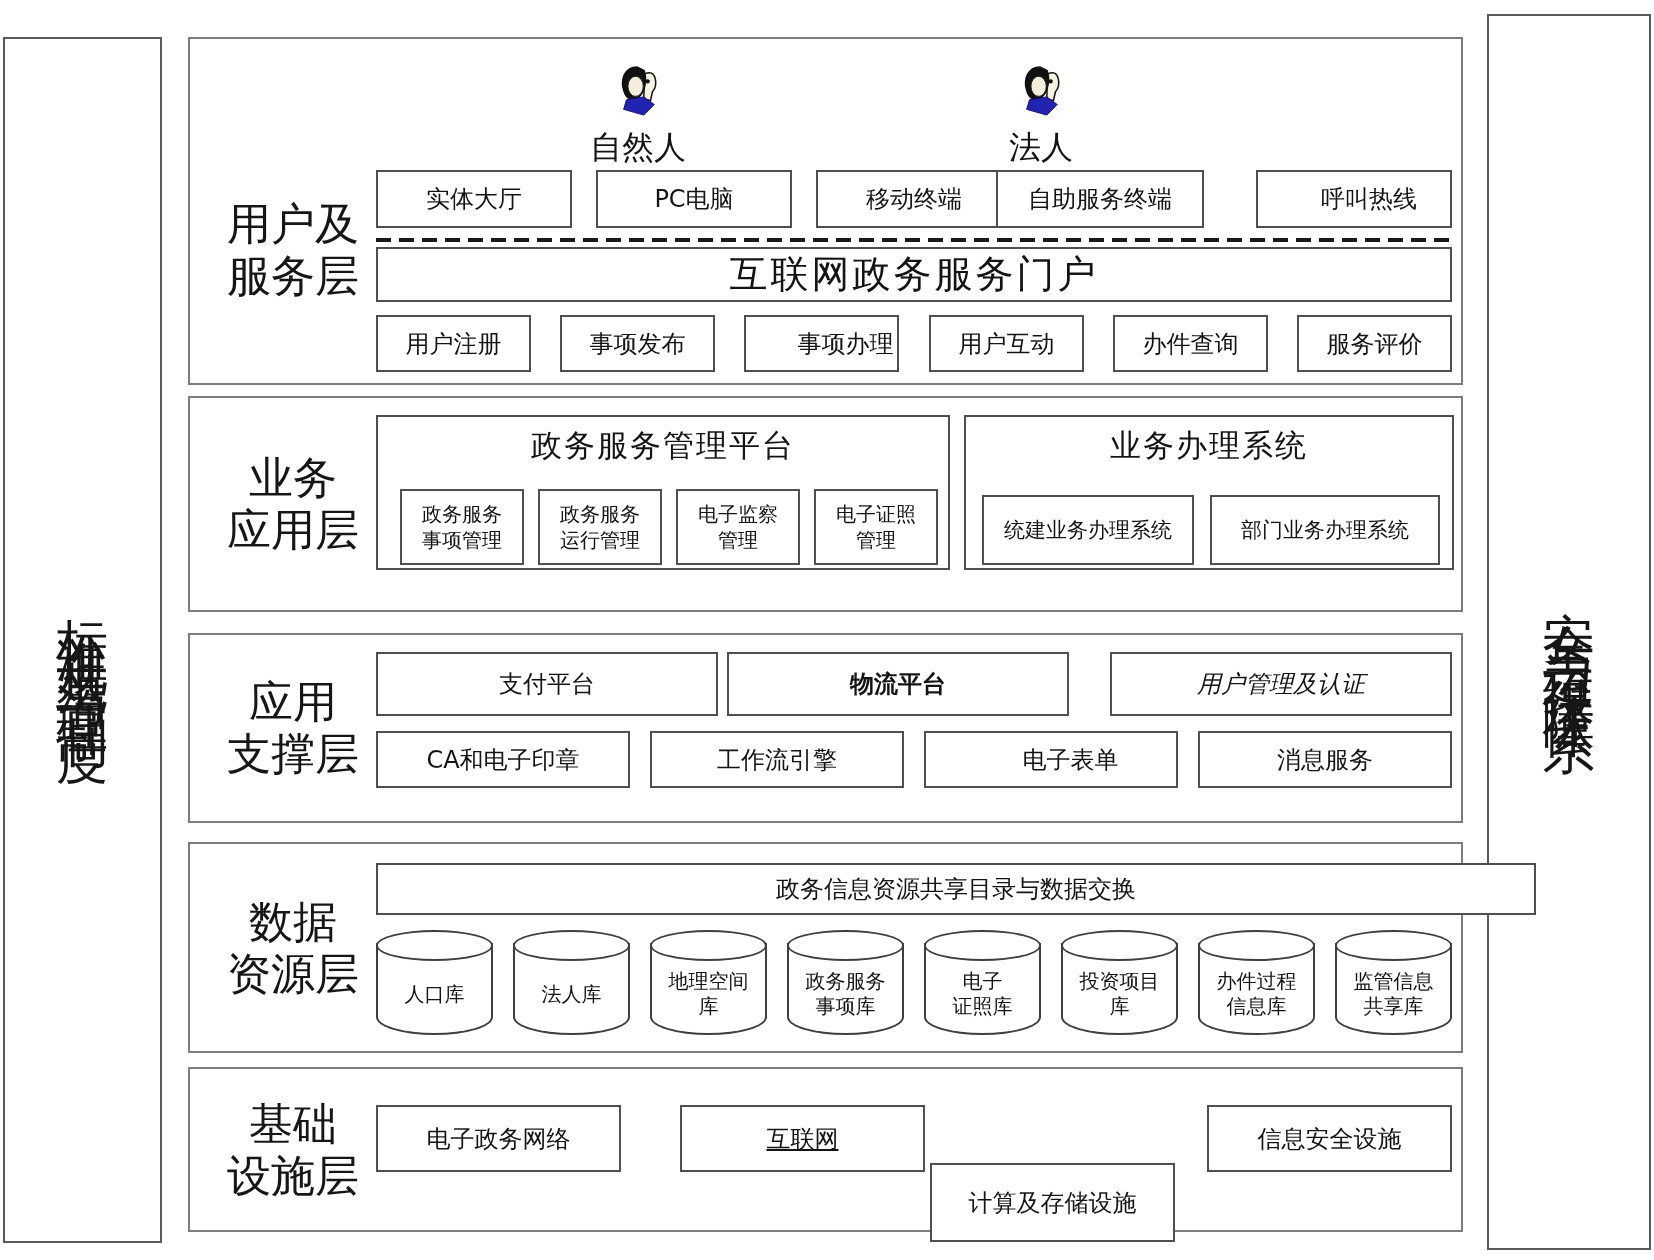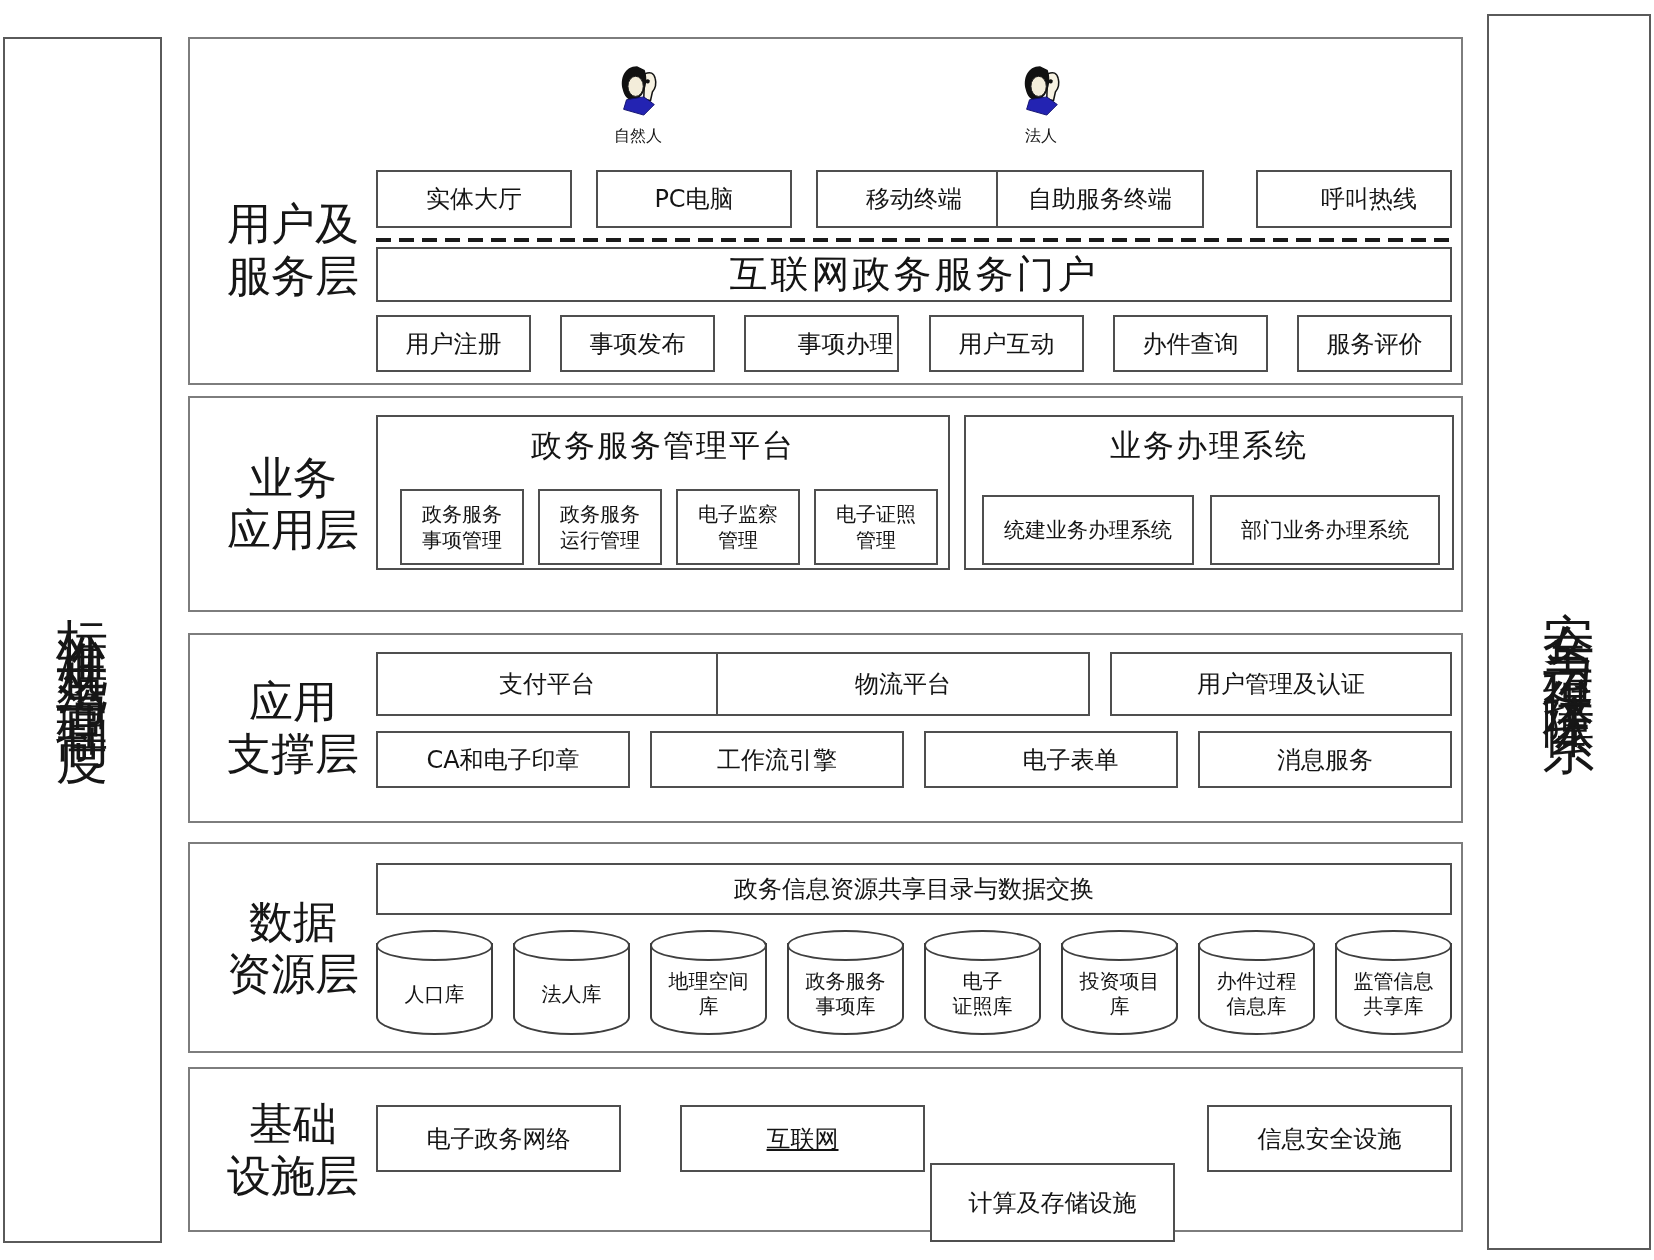--- a/index.html
+++ b/index.html
@@ -92,21 +92,21 @@
     background: repeating-linear-gradient(90deg, #1a1a1a 0 15px, transparent 15px 23px);
   }
   .actor {
     position: absolute;
     display: flex;
     flex-direction: column;
     align-items: center;
   }
   .actor-label {
     margin-top: 2px;
-    font-size: 16px;
+    font-size: 32px;
     text-align: center;
     white-space: nowrap;
   }
   .cyl {
     position: absolute;
     background: #ffffff;
     border: 2px solid #3f3f3f;
     border-top: none;
     border-radius: 0 0 50% 50% / 0 0 18px 18px;
     display: flex;
@@ -212,34 +212,34 @@
       <div class="box f21" style="left:16px; top:78px; width:212px; height:70px;">统建业务办理系统</div>
       <div class="box f21" style="left:244px; top:78px; width:230px; height:70px;">部门业务办理系统</div>
     </div>
   </div>
 
   <div class="panel" style="top:633px; height:190px;">
     <div class="layer-label">应用
 支撑层</div>
 
     <div class="box f24" style="left:186px; top:17px; width:342px; height:64px;">支付平台</div>
-    <div class="box f24" style="left:526px; top:17px; width:374px; height:64px;">物流平台</div>
-    <div class="box f24" style="left:920px; top:17px; width:342px; height:64px;">用户管理及认证</div>
+    <div class="box f24" style="left:537px; top:17px; width:342px; height:64px;font-weight:bold;">物流平台</div>
+    <div class="box f24" style="left:920px; top:17px; width:342px; height:64px;font-style:italic;">用户管理及认证</div>
 
     <div class="box f24" style="left:186px; top:96px; width:254px; height:57px;">CA和电子印章</div>
     <div class="box f24" style="left:460px; top:96px; width:254px; height:57px;">工作流引擎</div>
     <div class="box f24" style="left:734px; top:96px; width:254px; height:57px;padding-left:39px;">电子表单</div>
     <div class="box f24" style="left:1008px; top:96px; width:254px; height:57px;">消息服务</div>
   </div>
 
   <div class="panel" style="top:842px; height:211px;">
     <div class="layer-label">数据
 资源层</div>
 
-    <div class="box f24" style="left:186px; top:19px; width:1076px; height:52px;">政务信息资源共享目录与数据交换</div>
+    <div class="box f24" style="left:186px; top:19px; width:1160px; height:52px;">政务信息资源共享目录与数据交换</div>
 
     <div class="cyl" style="left:186px; top:99px; width:117px; height:92px;">
       <div class="cyl-text">人口库</div>
     </div>
     <div class="cyl" style="left:323px; top:99px; width:117px; height:92px;">
       <div class="cyl-text">法人库</div>
     </div>
     <div class="cyl" style="left:460px; top:99px; width:117px; height:92px;">
       <div class="cyl-text">地理空间
 库</div>

